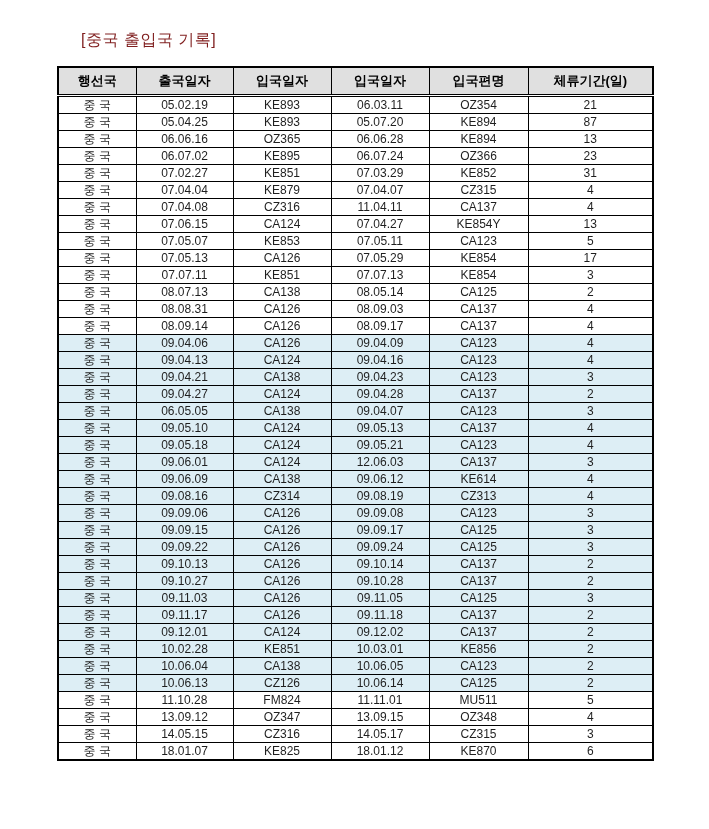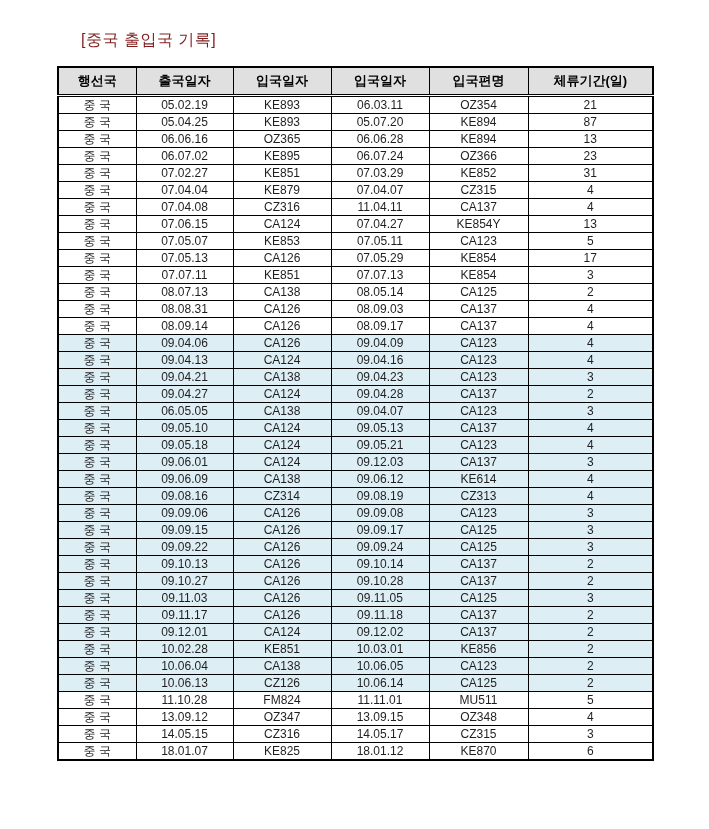--- a/index.html
+++ b/index.html
@@ -260,21 +260,21 @@
           <td>09.05.18</td>
           <td>CA124</td>
           <td>09.05.21</td>
           <td>CA123</td>
           <td>4</td>
         </tr>
         <tr class="shaded">
           <td>중 국</td>
           <td>09.06.01</td>
           <td>CA124</td>
-          <td>09.12.03</td>
+          <td>12.06.03</td>
           <td>CA137</td>
           <td>3</td>
         </tr>
         <tr class="shaded">
           <td>중 국</td>
           <td>09.06.09</td>
           <td>CA138</td>
           <td>09.06.12</td>
           <td>KE614</td>
           <td>4</td>

